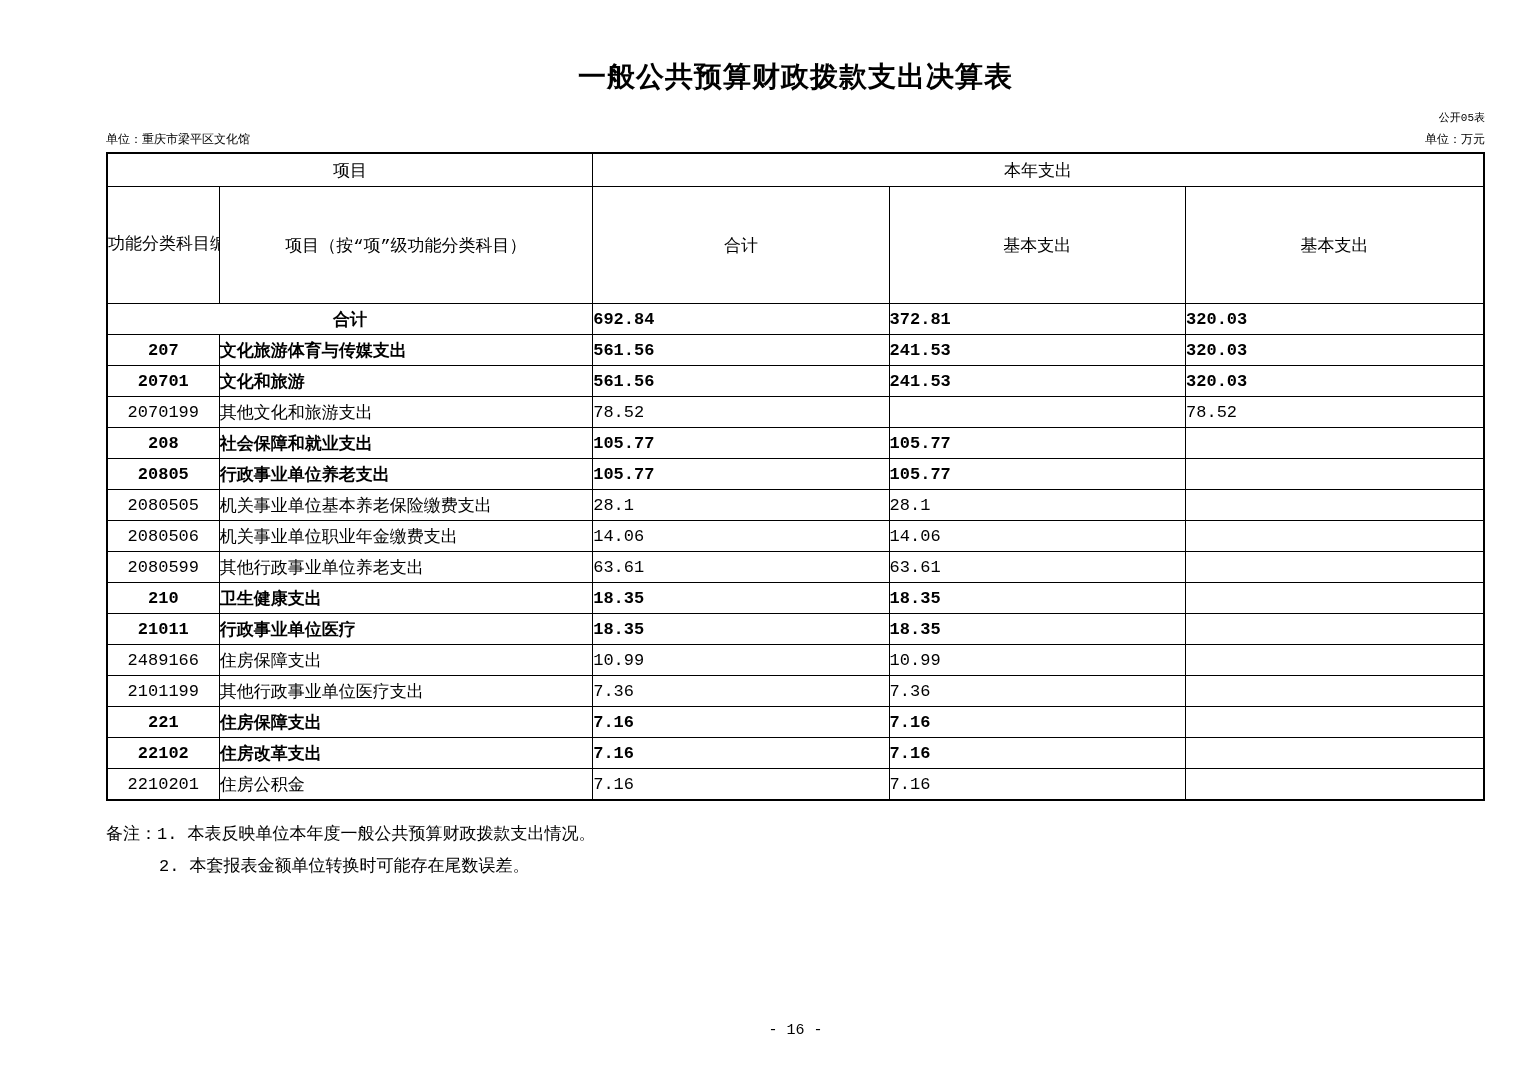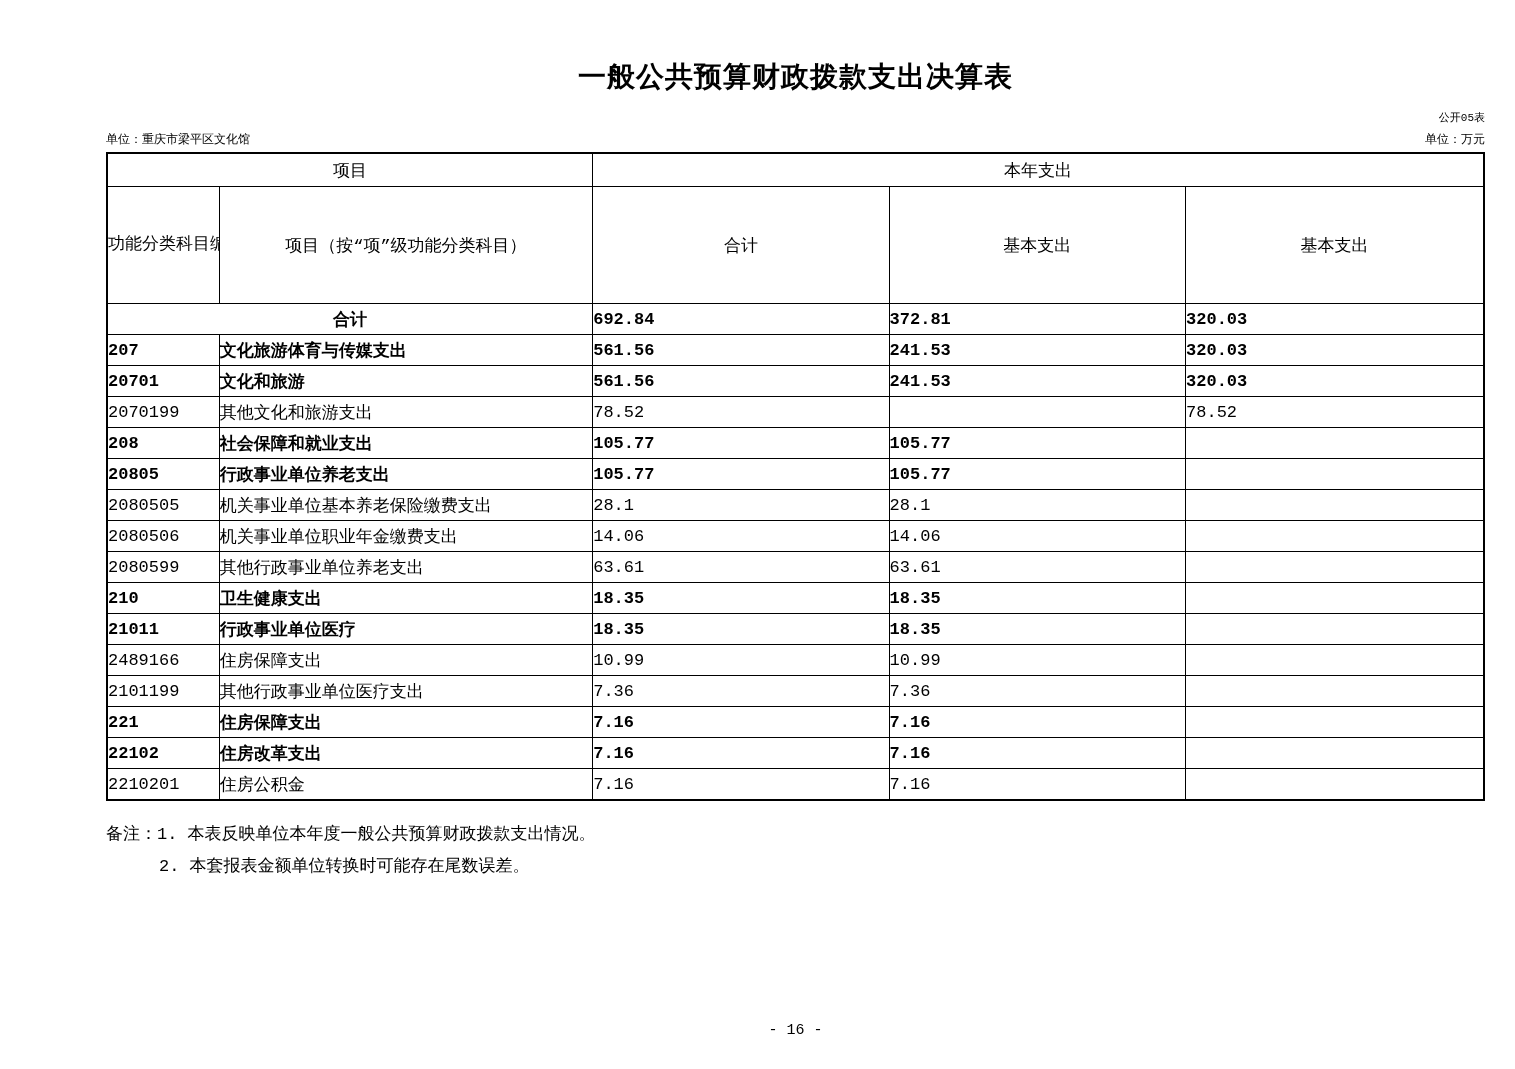--- a/index.html
+++ b/index.html
@@ -39,21 +39,21 @@
     font-size:17px;
     font-weight:normal;
     padding:0;
     overflow:hidden;
     white-space:nowrap;
   }
   thead tr.group-row th{height:32px;text-align:center;}
   thead tr.col-row th{height:116px;text-align:center;vertical-align:middle;}
   th.wrap{white-space:normal;line-height:1.6;padding:0 6px;}
   tbody td{height:30px;vertical-align:middle;}
-  td.cell-code{text-align:left;padding-left:3px;}
+  td.cell-code{text-align:center;padding-left:3px;}
   td.cell-name{text-align:left;padding-left:5px;}
   td.cell-name.merged{text-align:center;padding-left:0;}
   td.cell-num{text-align:left;padding-right:9px;}
   tr.bold-row td{font-weight:bold;}
   .notes{margin-top:21px;font-size:17px;}
   .notes .note-line1{display:block;}
   .notes .note-line2{display:block;margin-top:9px;margin-left:53px;}
   .page-number{
     position:absolute;left:0;top:1022px;width:100%;
     text-align:center;font-size:15px;

